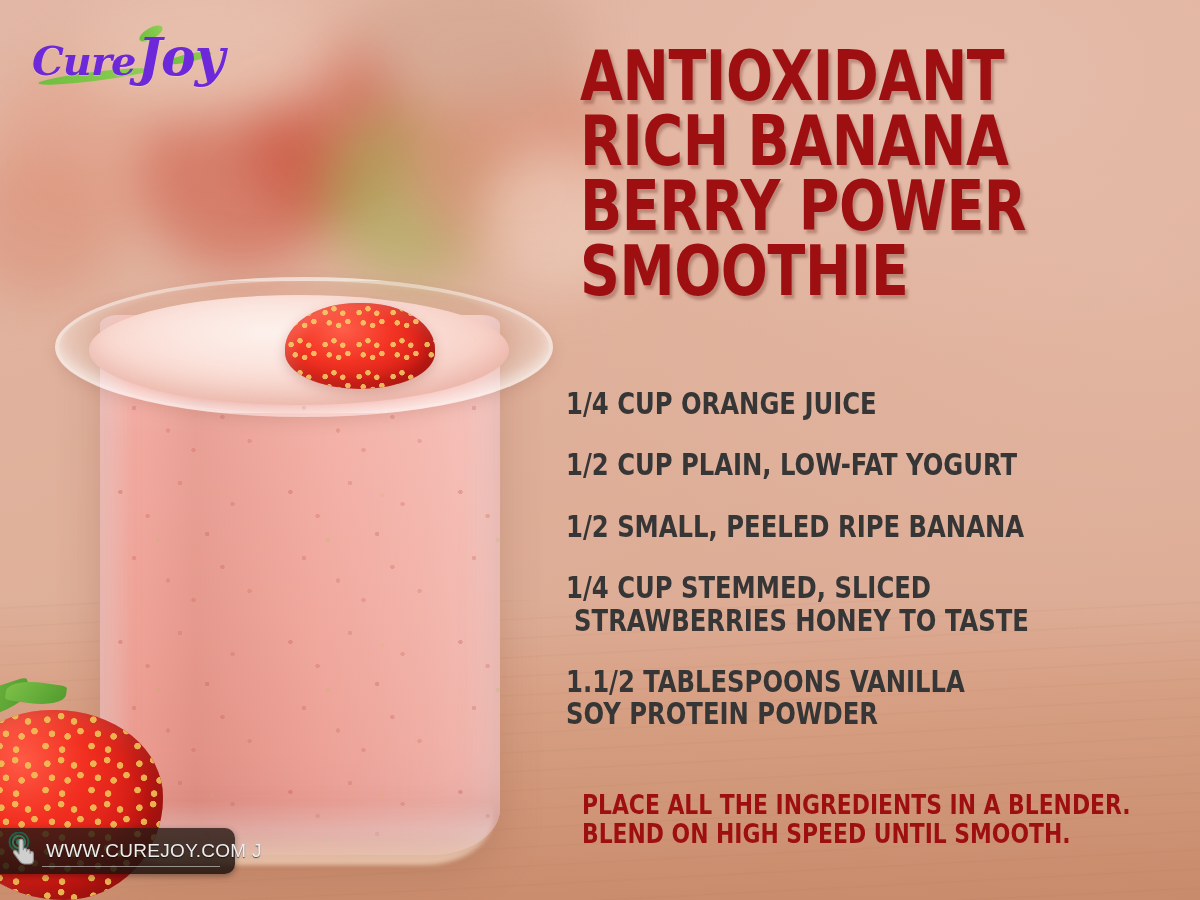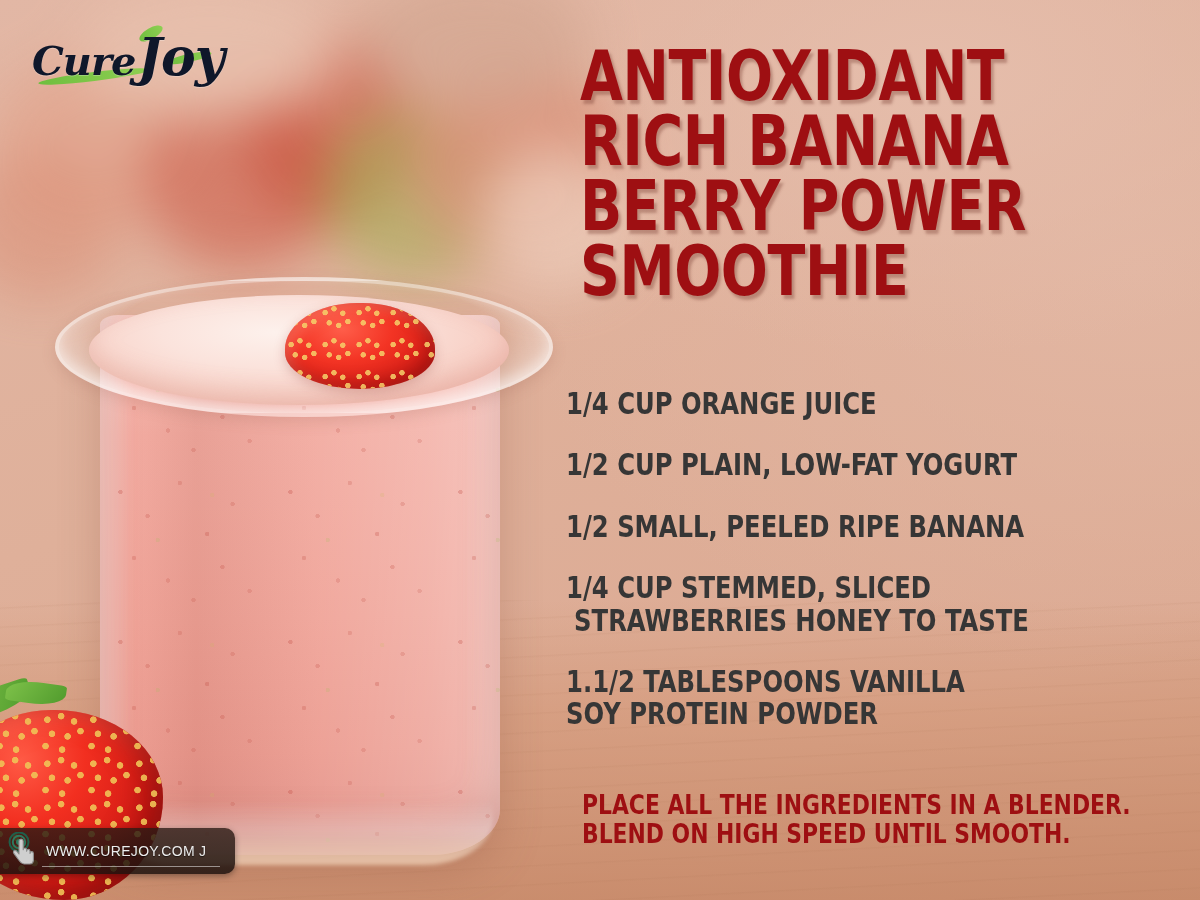--- a/index.html
+++ b/index.html
@@ -218,21 +218,21 @@
     left: 26px; top: 20px;
     width: 180px; height: 72px;
   }
   .logo .word {
     position: absolute;
     left: 6px; top: 6px;
     font-family: "DejaVu Serif", serif;
     font-style: italic;
     font-weight: bold;
     font-size: 40px;
-    color: #0f172a;
+    color: #6d28d9;
     letter-spacing: -1px;
     text-shadow: 0 1px 0 rgba(255,255,255,0.25);
     white-space: nowrap;
   }
   .logo .word .joy {
     font-size: 52px;
     margin-left: 2px;
   }
   .logo .swoosh {
     position: absolute;
@@ -314,21 +314,21 @@
     box-shadow: 0 2px 6px rgba(0,0,0,0.35);
   }
   .watermark .cursor {
     position: relative;
     width: 34px; height: 38px;
     margin-left: 16px;
     flex: 0 0 auto;
   }
   .watermark .wm-text {
     font-family: "Liberation Sans", sans-serif;
-    font-size: 14px;
+    font-size: 19px;
     letter-spacing: 0.3px;
     color: #ededed;
     margin-left: 6px;
     white-space: nowrap;
     text-shadow: 0 1px 1px rgba(0,0,0,0.6);
   }
   .watermark .wm-underline {
     position: absolute;
     left: 52px; bottom: 7px;
     width: 178px; height: 1px;

